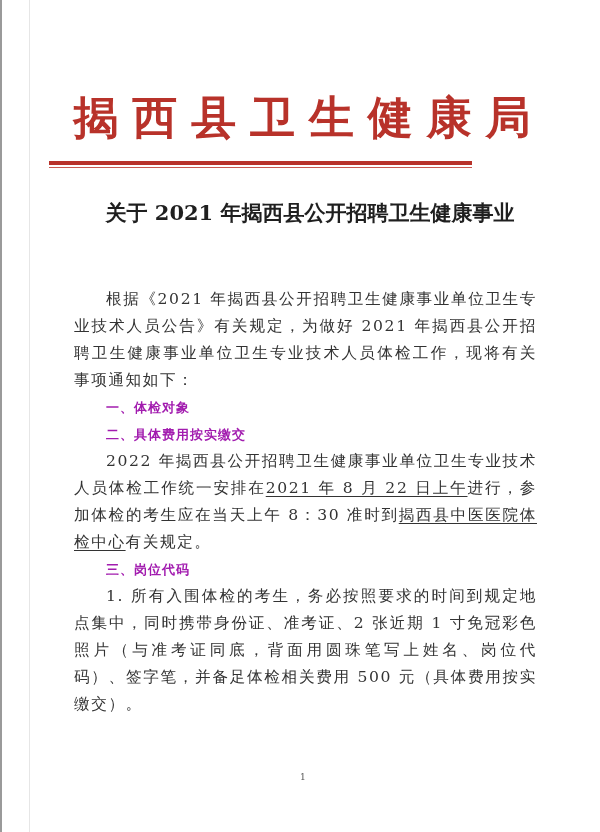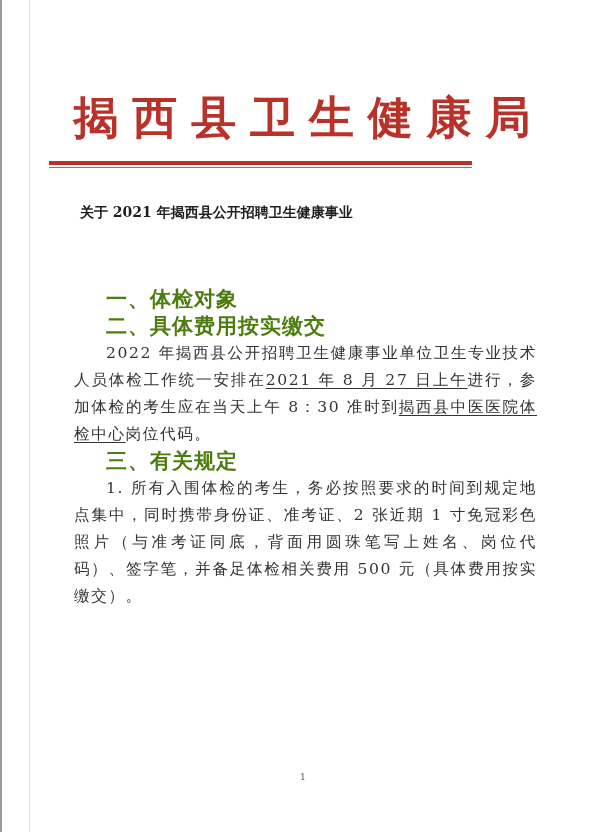--- a/index.html
+++ b/index.html
@@ -26,43 +26,43 @@
       letter-spacing: 0;
     }
     .masthead span { display: inline-block; width: 48px; text-align: center; }
     .red-rule {
       position: absolute; left: 49px; top: 161px; width: 423px; height: 6px;
     }
     .red-rule .thick { position: absolute; left: 0; top: 0; width: 100%; height: 4px; background: #b8322a; }
     .red-rule .thin { position: absolute; left: 0; top: 6px; width: 100%; height: 1px; background: #c85a52; }
     .doc-title {
       position: absolute; left: 80px; top: 196px; width: 460px;
-      text-align: left;
+      text-align: center;
       font-family: "DejaVu Serif", serif;
       font-weight: bold;
-      font-size: 14px;
+      font-size: 21px;
       line-height: 33px;
       color: #1f1f1f;
     }
     .doc-title div { white-space: nowrap; }
     .body-text {
       position: absolute; left: 74px; width: 463px;
       font-family: "DejaVu Serif", serif;
       font-size: 15.6px;
       line-height: 27px;
       color: #333333;
       letter-spacing: 1.6px;
     }
     .para { text-indent: 32px; margin: 0; text-align: justify; }
     .heading {
       margin: 0; text-indent: 32px;
       font-family: "DejaVu Sans", sans-serif;
       font-weight: bold;
-      font-size: 21px;
-      color: #4d7c0f;
+      font-size: 13px;
+      color: #a21caf;
       letter-spacing: 1px;
     }
     .u { text-decoration: underline; text-underline-offset: 3px; }
     .page-num {
       position: absolute; left: 300px; top: 772px;
       font-family: "DejaVu Serif", serif; font-size: 9px; color: #555;
     }
   </style>
 </head>
 <body>
@@ -84,23 +84,24 @@
 <div class="red-rule">
   <div class="thick"></div>
   <div class="thin"></div>
 </div>
 
 <div class="doc-title">
   <div>关于 2021 年揭西县公开招聘卫生健康事业</div>
 </div>
 
 <div class="body-text" style="top: 286px;">
+  <p class="para">根据《2021 年揭西县公开招聘卫生健康事业单位卫生专业技术人员公告》有关规定，为做好 2021 年揭西县公开招聘卫生健康事业单位卫生专业技术人员体检工作，现将有关事项通知如下：</p>
 
   <p class="heading">一、体检对象</p>
 
   <p class="heading">二、具体费用按实缴交</p>
-  <p class="para"><span>2022 年揭西县公开招聘卫生健康事业单位卫生专业技术人员体检工作统一安排在</span><span class="u">2021 年 8 月 27 日上午</span><span>进行，参加体检的考生应在当天上午 8：30 准时到</span><span class="u">揭西县中医医院体检中心</span><span>岗位代码。</span></p>
+  <p class="para"><span>2022 年揭西县公开招聘卫生健康事业单位卫生专业技术人员体检工作统一安排在</span><span class="u">2021 年 8 月 22 日上午</span><span>进行，参加体检的考生应在当天上午 8：30 准时到</span><span class="u">揭西县中医医院体检中心</span><span>有关规定。</span></p>
 
-  <p class="heading">三、有关规定</p>
+  <p class="heading">三、岗位代码</p>
   <p class="para">1. 所有入围体检的考生，务必按照要求的时间到规定地点集中，同时携带身份证、准考证、2 张近期 1 寸免冠彩色照片（与准考证同底，背面用圆珠笔写上姓名、岗位代码）、签字笔，并备足体检相关费用 500 元（具体费用按实缴交）。</p>
 </div>
 
 <div class="page-num">1</div>
 
 </body></html>

